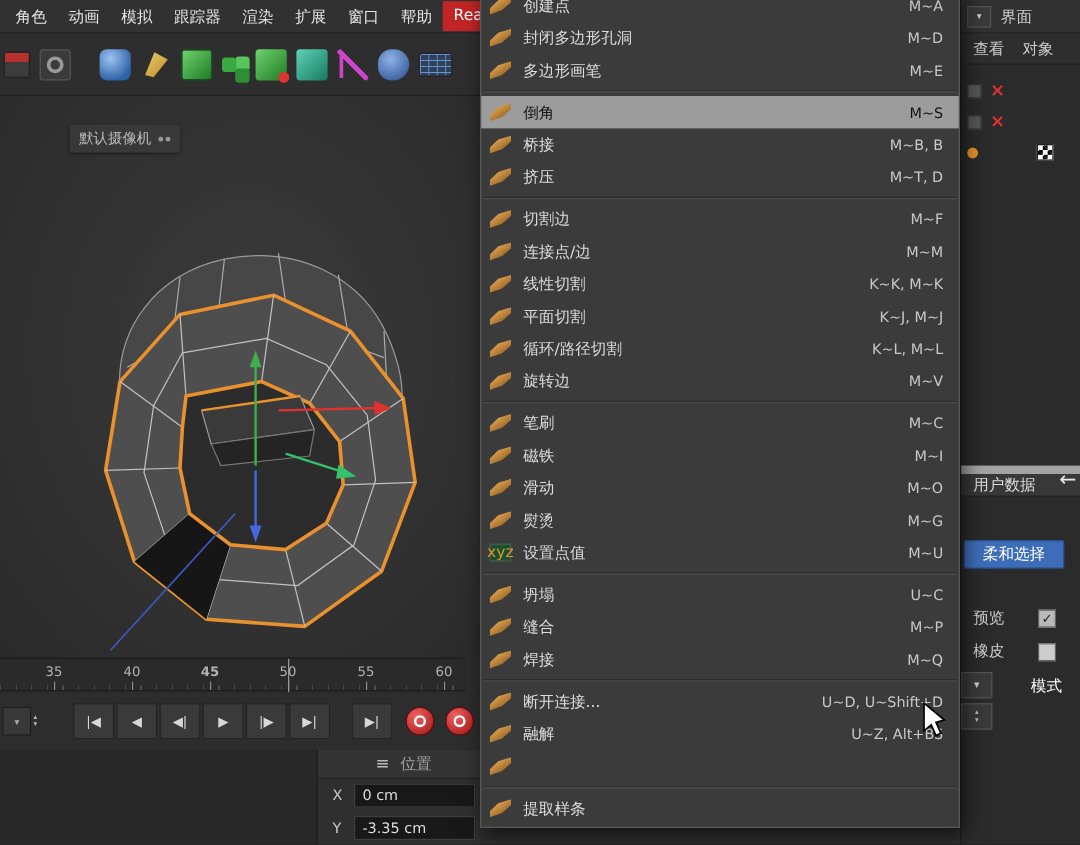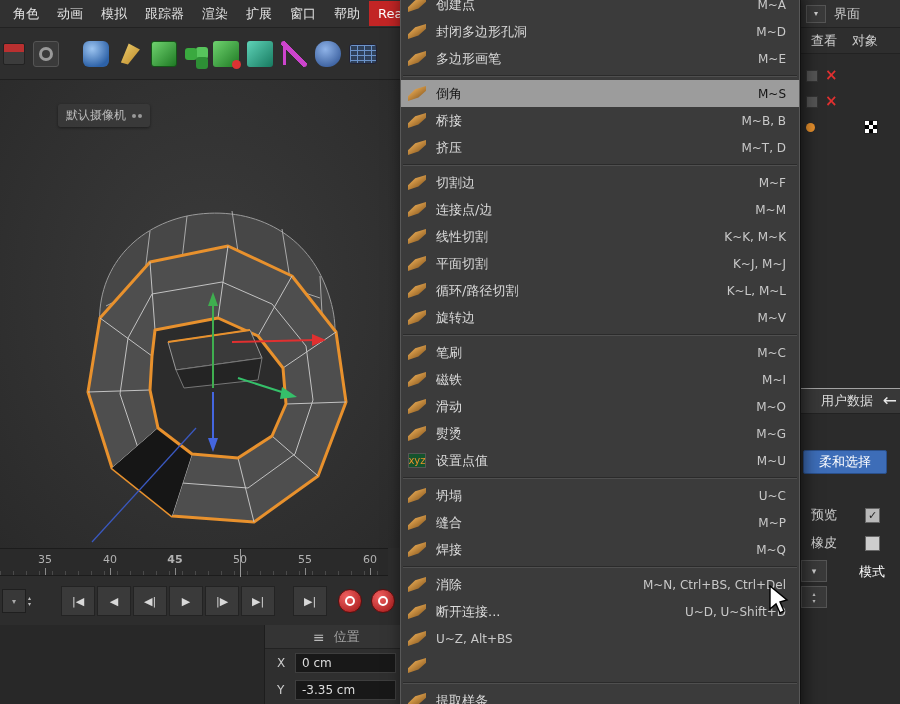--- a/index.html
+++ b/index.html
@@ -78,21 +78,21 @@
                display:flex;align-items:center;padding-left:6px}
 
   
   .context-menu{position:absolute;left:400px;top:-12px;width:400px;background:#3b3b3b;
                 border:1px solid #585858;box-shadow:3px 5px 16px rgba(0,0,0,.65);z-index:5;padding:2px 0}
   .menu-item{height:27px;display:flex;align-items:center;gap:10px;padding:0 13px 0 7px}
   .menu-item.selected{background:#9c9c9c}
   .menu-item.selected .mi-label,.menu-item.selected .mi-shortcut{color:#141414}
   .mi-icon{width:18px;height:15px;flex:0 0 18px;background:linear-gradient(145deg,#e0a34f 25%,#8a5a20 85%);
            clip-path:polygon(0 68%,40% 22%,100% 0,100% 32%,58% 76%,0 100%)}
-  .mi-icon.set-point-value-icon{clip-path:none;background:#14532d;color:#e8912d;font-size:10px;
+  .mi-icon.set-point-value-icon{clip-path:none;background:#14532d;color:#e8912d;font-size:13px;
            display:flex;align-items:center;justify-content:center;border:1px solid #555}
   .mi-label{flex:1;font-size:13px;color:#dcdcdc;white-space:nowrap}
   .mi-shortcut{font-size:12px;color:#c8c8c8;white-space:nowrap}
   .menu-sep{height:0;border-top:1px solid #2b2b2b;border-bottom:1px solid #4f4f4f;margin:3px 2px}
 
   
   .right-panel{position:absolute;left:800px;top:0;width:100px;height:704px;background:#2b2b2b;
                border-left:1px solid #1e1e1e;z-index:4}
   .rp-top{height:28px;background:#313131;border-bottom:1px solid #222;display:flex;align-items:center;gap:8px;padding:0 5px}
   .rp-combo{width:20px;height:18px;background:#3a3a3a;border:1px solid #555;color:#ccc;font-size:8px;
@@ -100,21 +100,21 @@
   .rp-menu{height:26px;display:flex;gap:15px;padding:0 10px;align-items:center;background:#2e2e2e;border-bottom:1px solid #222}
   .om-row{position:absolute;left:5px;display:flex;align-items:center;gap:7px}
   .red-x{color:#e03030;font-weight:bold;font-size:15px;line-height:1}
   .om-chip{width:12px;height:12px;background:#555;border:1px solid #333}
   .orange-dot{width:9px;height:9px;border-radius:50%;background:#e8912d;display:inline-block}
   .checker{width:14px;height:14px;background:#fff;margin-left:42px;
            background-image:linear-gradient(45deg,#000 25%,transparent 25%,transparent 75%,#000 75%),
                             linear-gradient(45deg,#000 25%,transparent 25%,transparent 75%,#000 75%);
            background-size:8px 8px;background-position:0 0,4px 4px;border:1px solid #222}
   .user-data{position:absolute;left:0;top:388px;width:100%;height:26px;background:#383838;
-             border-top:1px solid #a3a3a3;border-bottom:1px solid #222;display:flex;align-items:center;padding-left:20px;color:#ddd}
+             border-top:7px solid #a3a3a3;border-bottom:1px solid #222;display:flex;align-items:center;padding-left:10px;color:#ddd}
   .back-arrow{position:absolute;right:3px;top:390px;font-size:17px;color:#e8e8e8}
   .soft-select{position:absolute;left:2px;top:450px;width:84px;height:24px;background:#3d6db8;
                border:1px solid #2a4f8a;border-radius:2px;color:#fff;display:flex;align-items:center;justify-content:center}
   .rp-row{position:absolute;left:10px;display:flex;align-items:center;gap:28px;color:#ccc}
   .checkbox{width:15px;height:15px;background:#b9b9b9;border:1px solid #666;display:flex;
             align-items:center;justify-content:center;font-size:11px;color:#222}
   .checkbox.empty{background:#cdcdcd}
   .mode-combo{position:absolute;left:0;top:560px;width:26px;height:22px;background:#3a3a3a;border:1px solid #555;
               color:#ccc;font-size:9px;display:flex;align-items:center;justify-content:center}
   .mode-label{position:absolute;left:58px;top:563px;color:#ffffff}
@@ -396,31 +396,27 @@
         <span class="mi-label">缝合</span>
         <span class="mi-shortcut">M~P</span>
       </div>
       <div class="menu-item">
         <span class="mi-icon weld-icon"></span>
         <span class="mi-label">焊接</span>
         <span class="mi-shortcut">M~Q</span>
       </div>
       <div class="menu-sep"></div>
       <div class="menu-item">
-        <span class="mi-icon dissolve-icon"></span>
-        <span class="mi-label">消除</span>
-        <span class="mi-shortcut">M~N, Ctrl+BS, Ctrl+Del</span>
-      </div>
-      <div class="menu-item">
         <span class="mi-icon disconnect-icon"></span>
         <span class="mi-label">断开连接...</span>
         <span class="mi-shortcut">U~D, U~Shift+D</span>
       </div>
       <div class="menu-item">
         <span class="mi-icon melt-icon"></span>
+        <span class="mi-label">融解</span>
         <span class="mi-shortcut">U~Z, Alt+BS</span>
       </div>
       <div class="menu-item">
         <span class="mi-icon optimize-icon"></span>
         <span class="mi-shortcut"></span>
       </div>
       <div class="menu-sep"></div>
       <div class="menu-item">
         <span class="mi-icon extract-spline-icon"></span>
         <span class="mi-label">提取样条</span>

